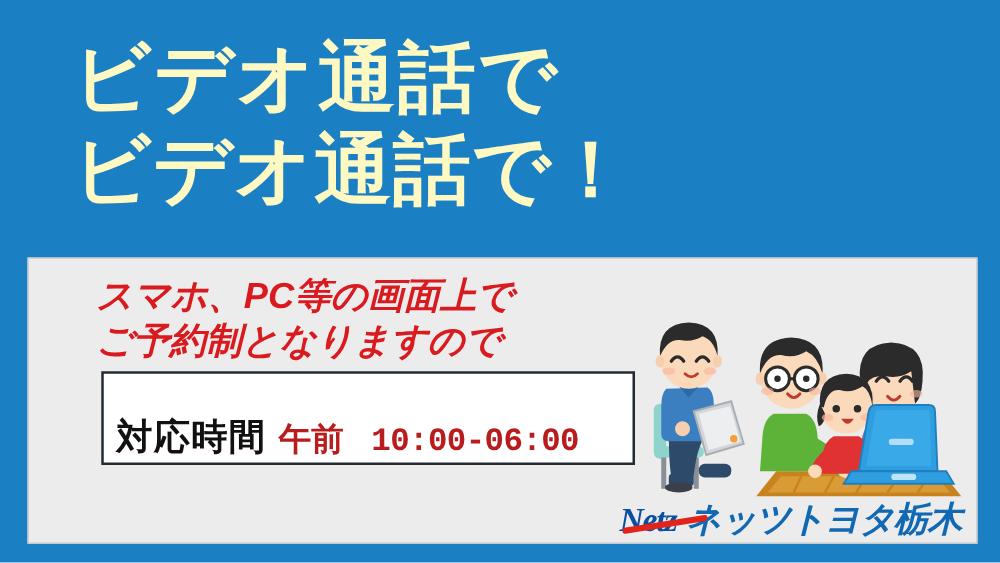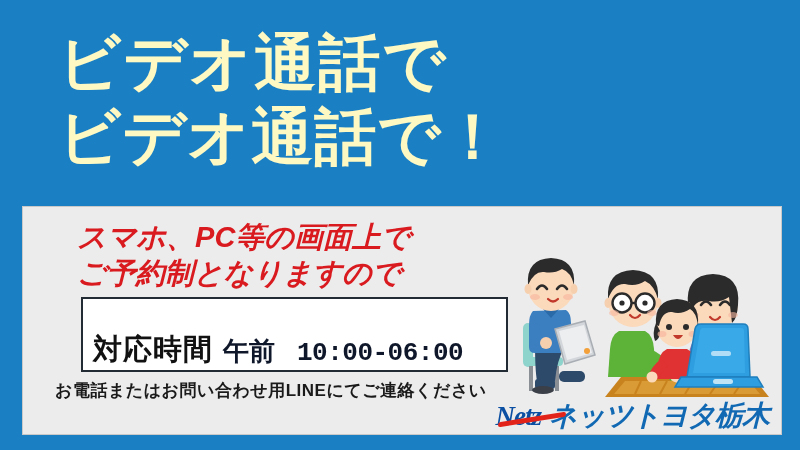--- a/index.html
+++ b/index.html
@@ -85,21 +85,21 @@
     display: flex;
     flex-direction: column;
     justify-content: center;
   }
   .hours-row {
     display: flex;
     align-items: baseline;
     font-weight: bold;
     font-size: 26px;
     line-height: 33px;
-    color: #0f172a;
+    color: #b91c1c;
     white-space: nowrap;
   }
   .hours-period {
     width: 74px;
     letter-spacing: 0px;
   }
   .hours-time {
     font-family: "Liberation Mono", "DejaVu Sans Mono", monospace;
     letter-spacing: -0.5px;
   }
@@ -185,21 +185,20 @@
       <div class="hours-label">対応時間</div>
       <div class="hours-rows">
         <div class="hours-row">
           <span class="hours-period">午前</span>
           <span class="hours-time">10:00-06:00</span>
         </div>
       </div>
     </div>
 
     <div class="footnote">
-      <div>お電話またはお問い合わせ用LINEにてご連絡ください</div>
     </div>
 
     <div class="illustration">
       <svg class="illus-svg" viewBox="0 0 280 160" width="280" height="160" xmlns="http://www.w3.org/2000/svg">
 
         <g>
 
           <rect x="2" y="78" width="10" height="44" rx="5" fill="#8fd3cd"></rect>
 
           <rect x="8" y="118" width="4" height="28" fill="#8a8f96"></rect>

